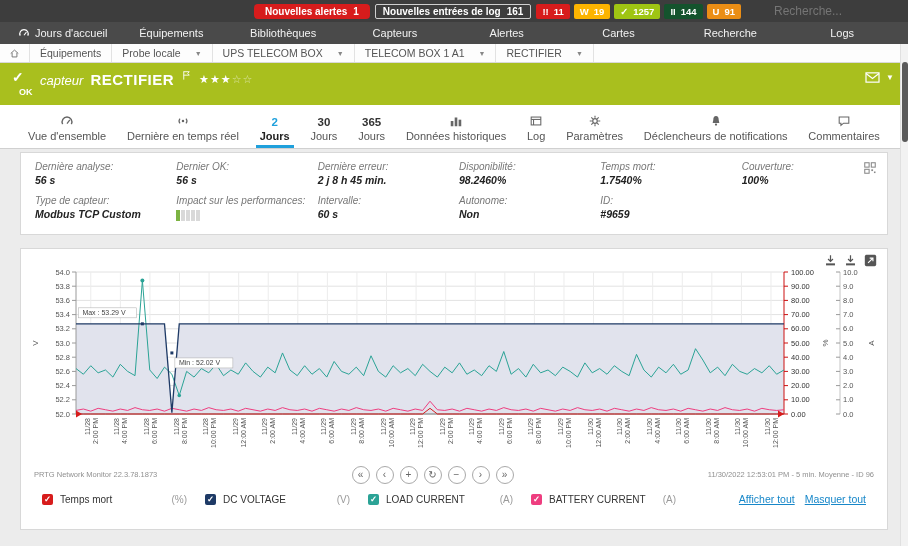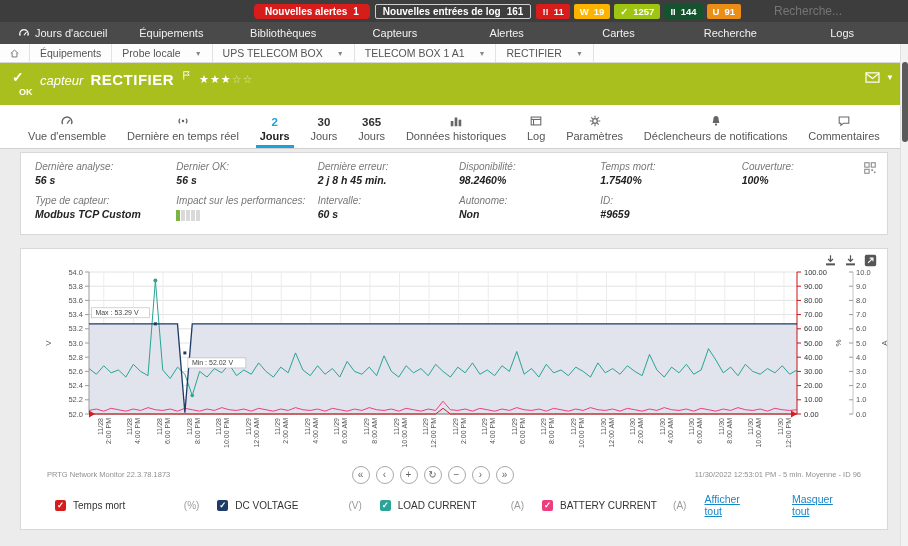--- a/index.html
+++ b/index.html
@@ -49,35 +49,35 @@
   
   .card{position:absolute;left:20px;width:868px;background:#fff;border:1px solid #d8d8d8;}
   #info-card{top:152px;height:83px;padding:8px 14px 6px;}
   .info-grid{display:grid;grid-template-columns:repeat(6,1fr);grid-auto-rows:34px;column-gap:10px;font-style:italic;}
   .info-cell .lbl{font-size:10px;color:#777;line-height:1.25;}
   .info-cell .val{font-size:10.5px;color:#222;font-weight:bold;line-height:1.3;}
   .impact-bars{display:flex;gap:1.5px;margin-top:2px;}
   .impact-bars span{width:3.5px;height:11px;background:#d9d9d9;display:inline-block;}
   .impact-bars span.on{background:#7cb342;}
   .qr-btn{position:absolute;right:10px;top:8px;width:14px;height:14px;color:#888;cursor:pointer;}
-  #chart-card{top:248px;height:282px;padding:4px 20px;}
+  #chart-card{top:248px;height:282px;padding:4px 7px;}
   .chart-tools{position:absolute;right:10px;top:5px;display:flex;gap:7px;align-items:center;}
   .chart-tools .icon{width:13px;height:13px;color:#555;cursor:pointer;}
   #chart-svg{display:block;margin-top:13px;}
   .chart-foot{display:flex;align-items:flex-start;justify-content:space-between;margin-top:0px;padding:0 6px;}
   .foot-txt{font-size:7.5px;color:#909090;margin-top:4px;}
   .pager{display:flex;gap:6px;}
   .pager button{width:18px;height:18px;border-radius:50%;border:1px solid #a9a9a9;background:#fff;color:#666;font-size:10px;line-height:1;cursor:pointer;padding:0;}
   
   .legend-row{display:flex;align-items:center;margin-top:9px;padding:0 14px;}
   .legend-item{display:flex;align-items:center;width:163px;gap:7px;}
   .legend-cb{width:11px;height:11px;border-radius:2px;color:#fff;font-size:8.5px;font-weight:bold;display:flex;align-items:center;justify-content:center;cursor:pointer;}
   .legend-lbl{font-size:10px;color:#333;flex:1;}
   .legend-unit{font-size:10px;color:#9a9a9a;margin-right:18px;}
-  .legend-links{margin-left:auto;display:flex;gap:32px;}
+  .legend-links{margin-left:auto;display:flex;gap:10px;}
   .legend-links a{font-size:10.5px;color:#1787c9;text-decoration:underline;cursor:pointer;}
   
   .scrollbar{position:absolute;right:0;top:44px;width:8px;height:502px;background:#f2f2f2;border-left:1px solid #e0e0e0;}
   .scroll-thumb{position:absolute;left:1px;width:6px;top:18px;height:80px;background:#5a5a5a;border-radius:3px;}
   .icon svg,.qr-btn svg,.chart-tools svg,.sensor-flag svg,.sensor-mail svg{width:100%;height:100%;display:block;}
 </style>
 </head>
 <body>
 
 <div id="app">

